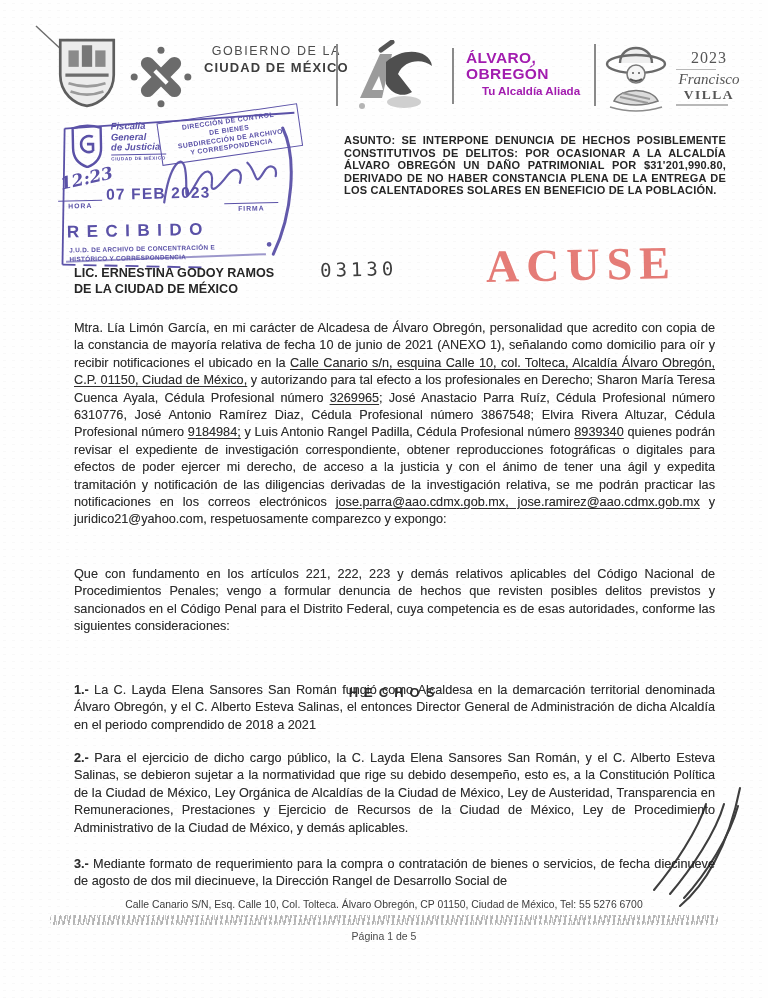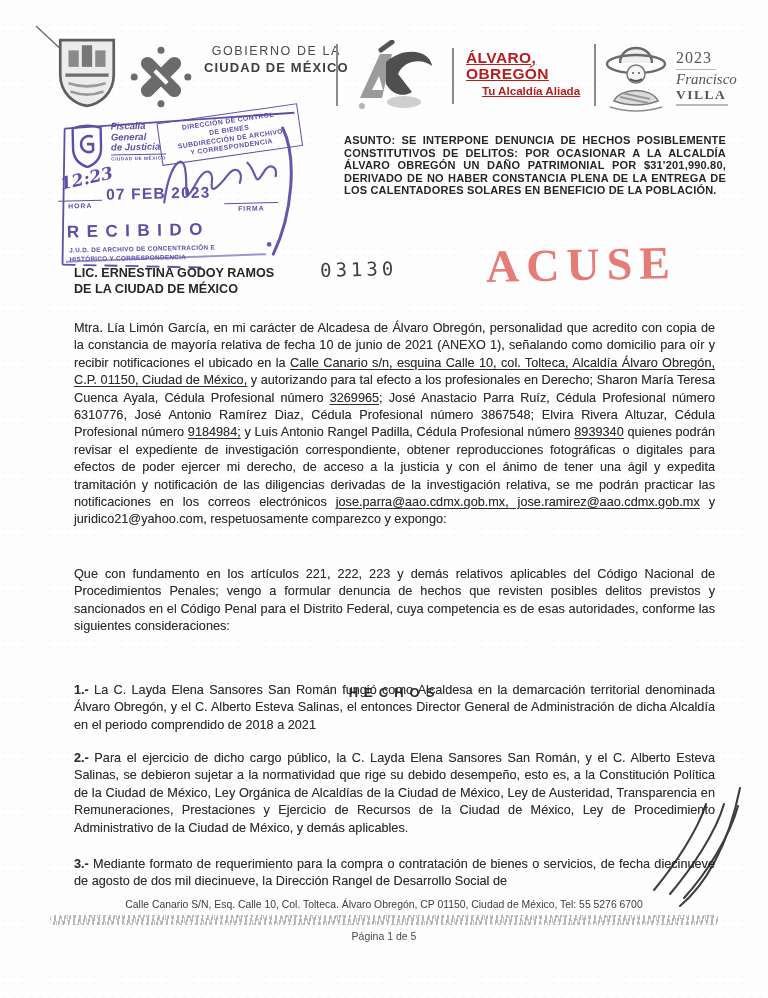--- a/index.html
+++ b/index.html
@@ -14,24 +14,24 @@
     background-image:radial-gradient(rgba(0,0,0,.025) 1px,transparent 1.2px);
     background-size:9px 7px;
   }
   .abs{position:absolute;}
 
   
   .gob-text{line-height:1.25;}
   .gob-l1{font-size:12.5px;letter-spacing:1.6px;color:#4c4c4c;}
   .gob-l2{font-size:13px;font-weight:700;letter-spacing:1.1px;color:#3e3e3e;}
   .vdiv{width:1.5px;background:#8a8a8a;}
-  .ao-text{line-height:1.06;color:#b91c1c;text-decoration:underline;}
+  .ao-text{line-height:1.06;color:#a21caf;}
   .ao-l1,.ao-l2{font-size:15.5px;font-weight:800;letter-spacing:.4px;}
   .ao-tag{font-size:11.6px;font-weight:700;margin-top:2px;margin-left:16px;}
-  .villa-text{color:#555;font-family:"Liberation Serif","DejaVu Serif",serif;line-height:1.05;}
+  .villa-text{color:#555;font-family:"Liberation Serif","DejaVu Serif",serif;line-height:1.05;text-align:center;}
   .villa-year{font-size:16px;letter-spacing:1px;}
   .villa-n1{font-style:italic;font-size:15px;}
   .villa-n2{font-weight:700;font-size:13.5px;letter-spacing:1.5px;}
   .tiny-bar{height:1.5px;background:#b8b8b8;margin:2px 0;}
 
   
   .stamp{
     width:262px;height:165px;color:#5a51a8;
     transform:rotate(-1.2deg);mix-blend-mode:multiply;
   }

